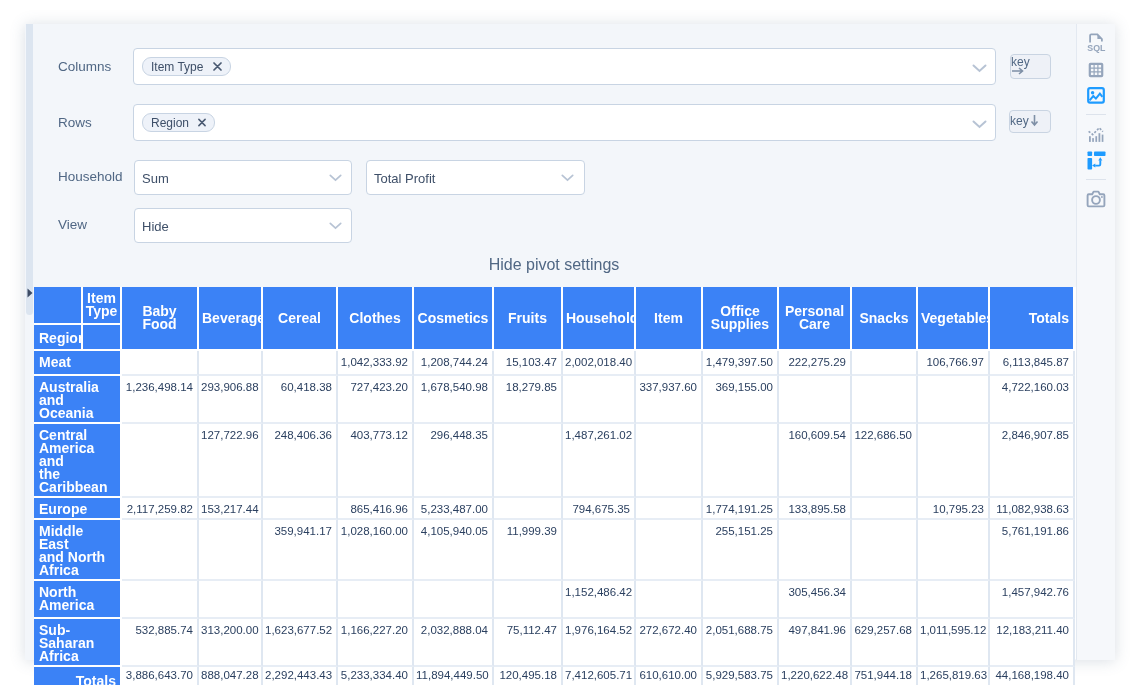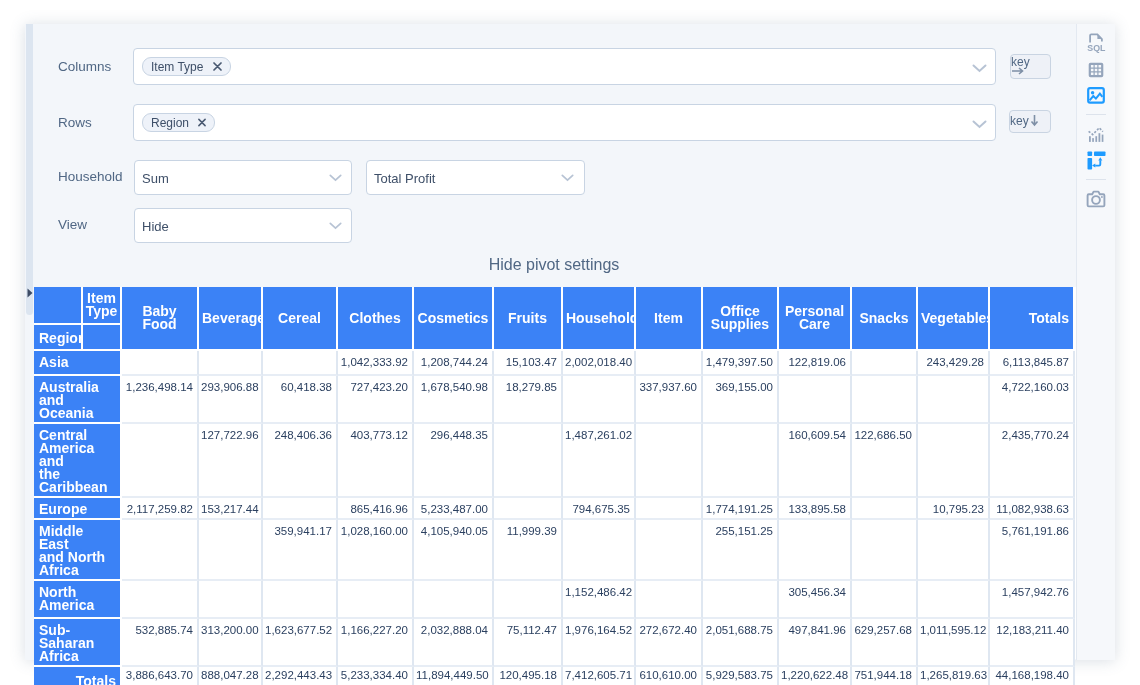--- a/index.html
+++ b/index.html
@@ -150,33 +150,33 @@
           <th class="ch" rowspan="2">Vegetables</th>
           <th class="ch tot" rowspan="2">Totals</th>
         </tr>
         <tr style="height:26px">
           <th class="rl" style="vertical-align:middle;">Region</th>
           <th class="blank"></th>
         </tr>
       </thead>
       <tbody>
         <tr style="height:25px">
-          <th class="rl" colspan="2">Asia</th>
+          <th class="rl" colspan="2">Meat</th>
           <td></td>
           <td></td>
           <td></td>
           <td>1,042,333.92</td>
           <td>1,208,744.24</td>
           <td>15,103.47</td>
           <td>2,002,018.40</td>
           <td></td>
           <td>1,479,397.50</td>
-          <td>122,819.06</td>
-          <td></td>
-          <td>243,429.28</td>
+          <td>222,275.29</td>
+          <td></td>
+          <td>106,766.97</td>
           <td class="b">6,113,845.87</td>
         </tr>
         <tr style="height:29px">
           <th class="rl" colspan="2">Australia and<br>Oceania</th>
           <td>1,236,498.14</td>
           <td>293,906.88</td>
           <td>60,418.38</td>
           <td>727,423.20</td>
           <td>1,678,540.98</td>
           <td>18,279.85</td>
@@ -195,21 +195,21 @@
           <td>248,406.36</td>
           <td>403,773.12</td>
           <td>296,448.35</td>
           <td></td>
           <td>1,487,261.02</td>
           <td></td>
           <td></td>
           <td>160,609.54</td>
           <td>122,686.50</td>
           <td></td>
-          <td class="b">2,435,770.24</td>
+          <td class="b">2,846,907.85</td>
         </tr>
         <tr style="height:22px">
           <th class="rl" colspan="2">Europe</th>
           <td>2,117,259.82</td>
           <td>153,217.44</td>
           <td></td>
           <td>865,416.96</td>
           <td>5,233,487.00</td>
           <td></td>
           <td>794,675.35</td>

